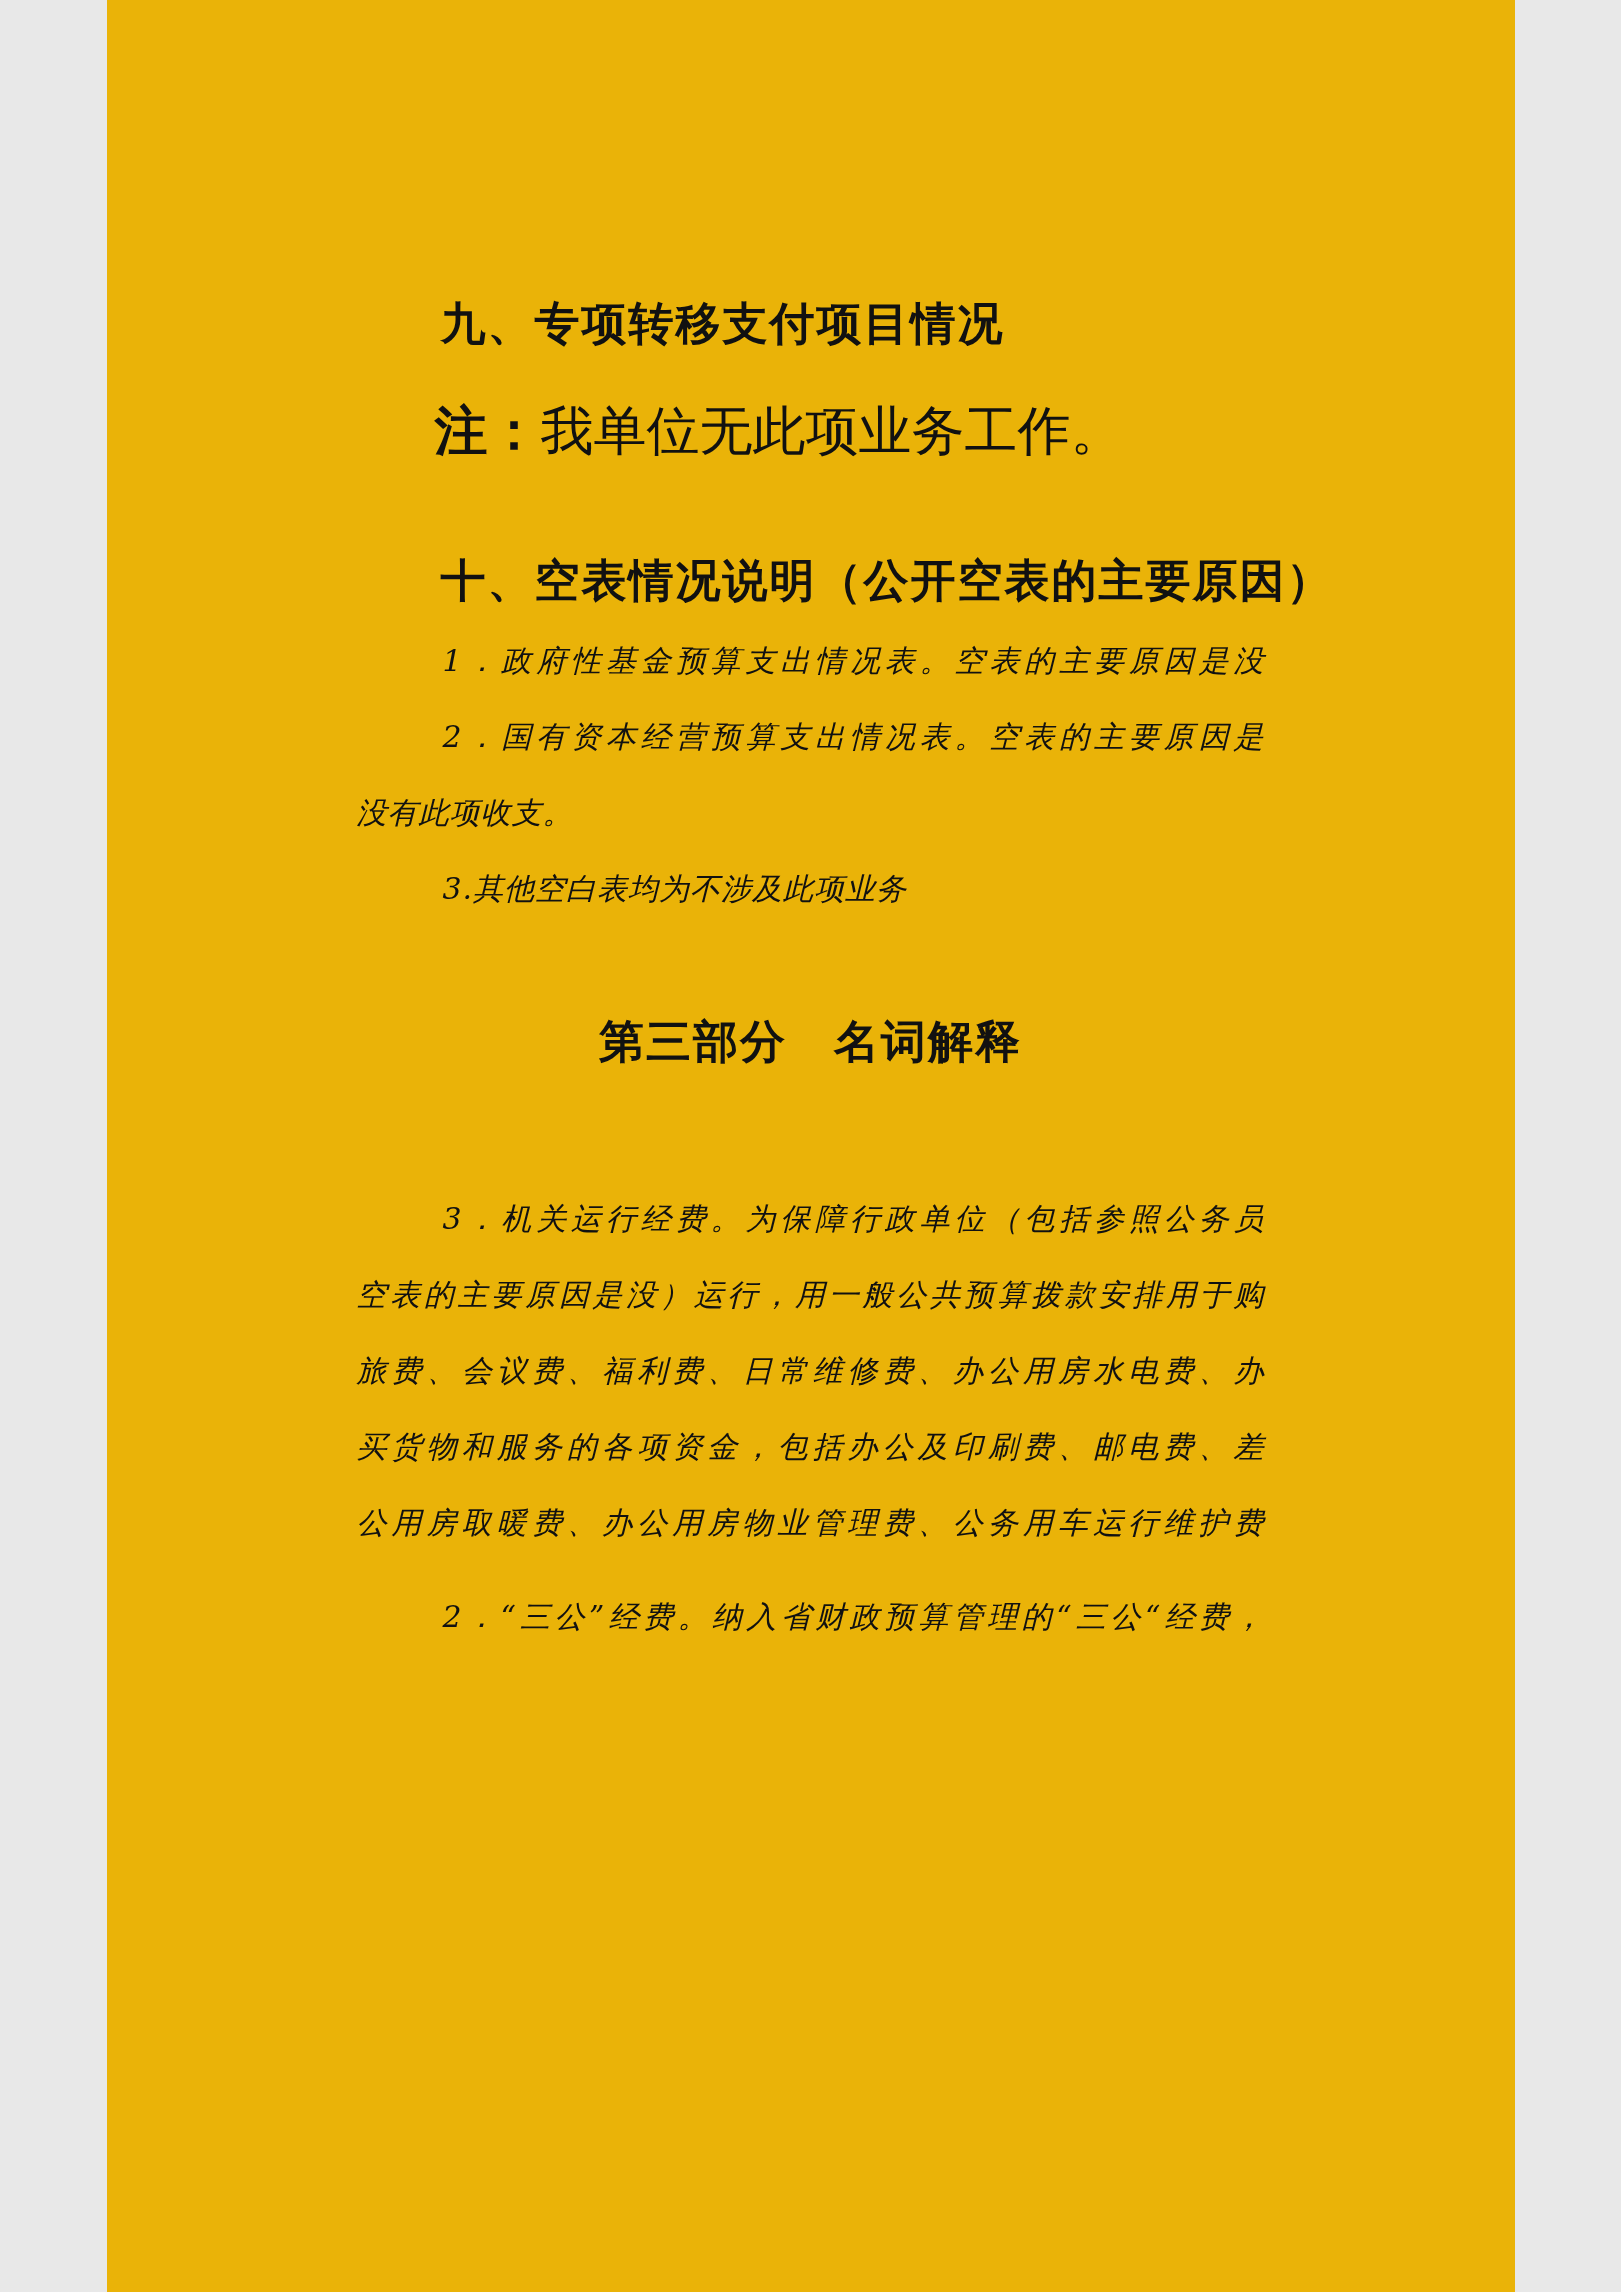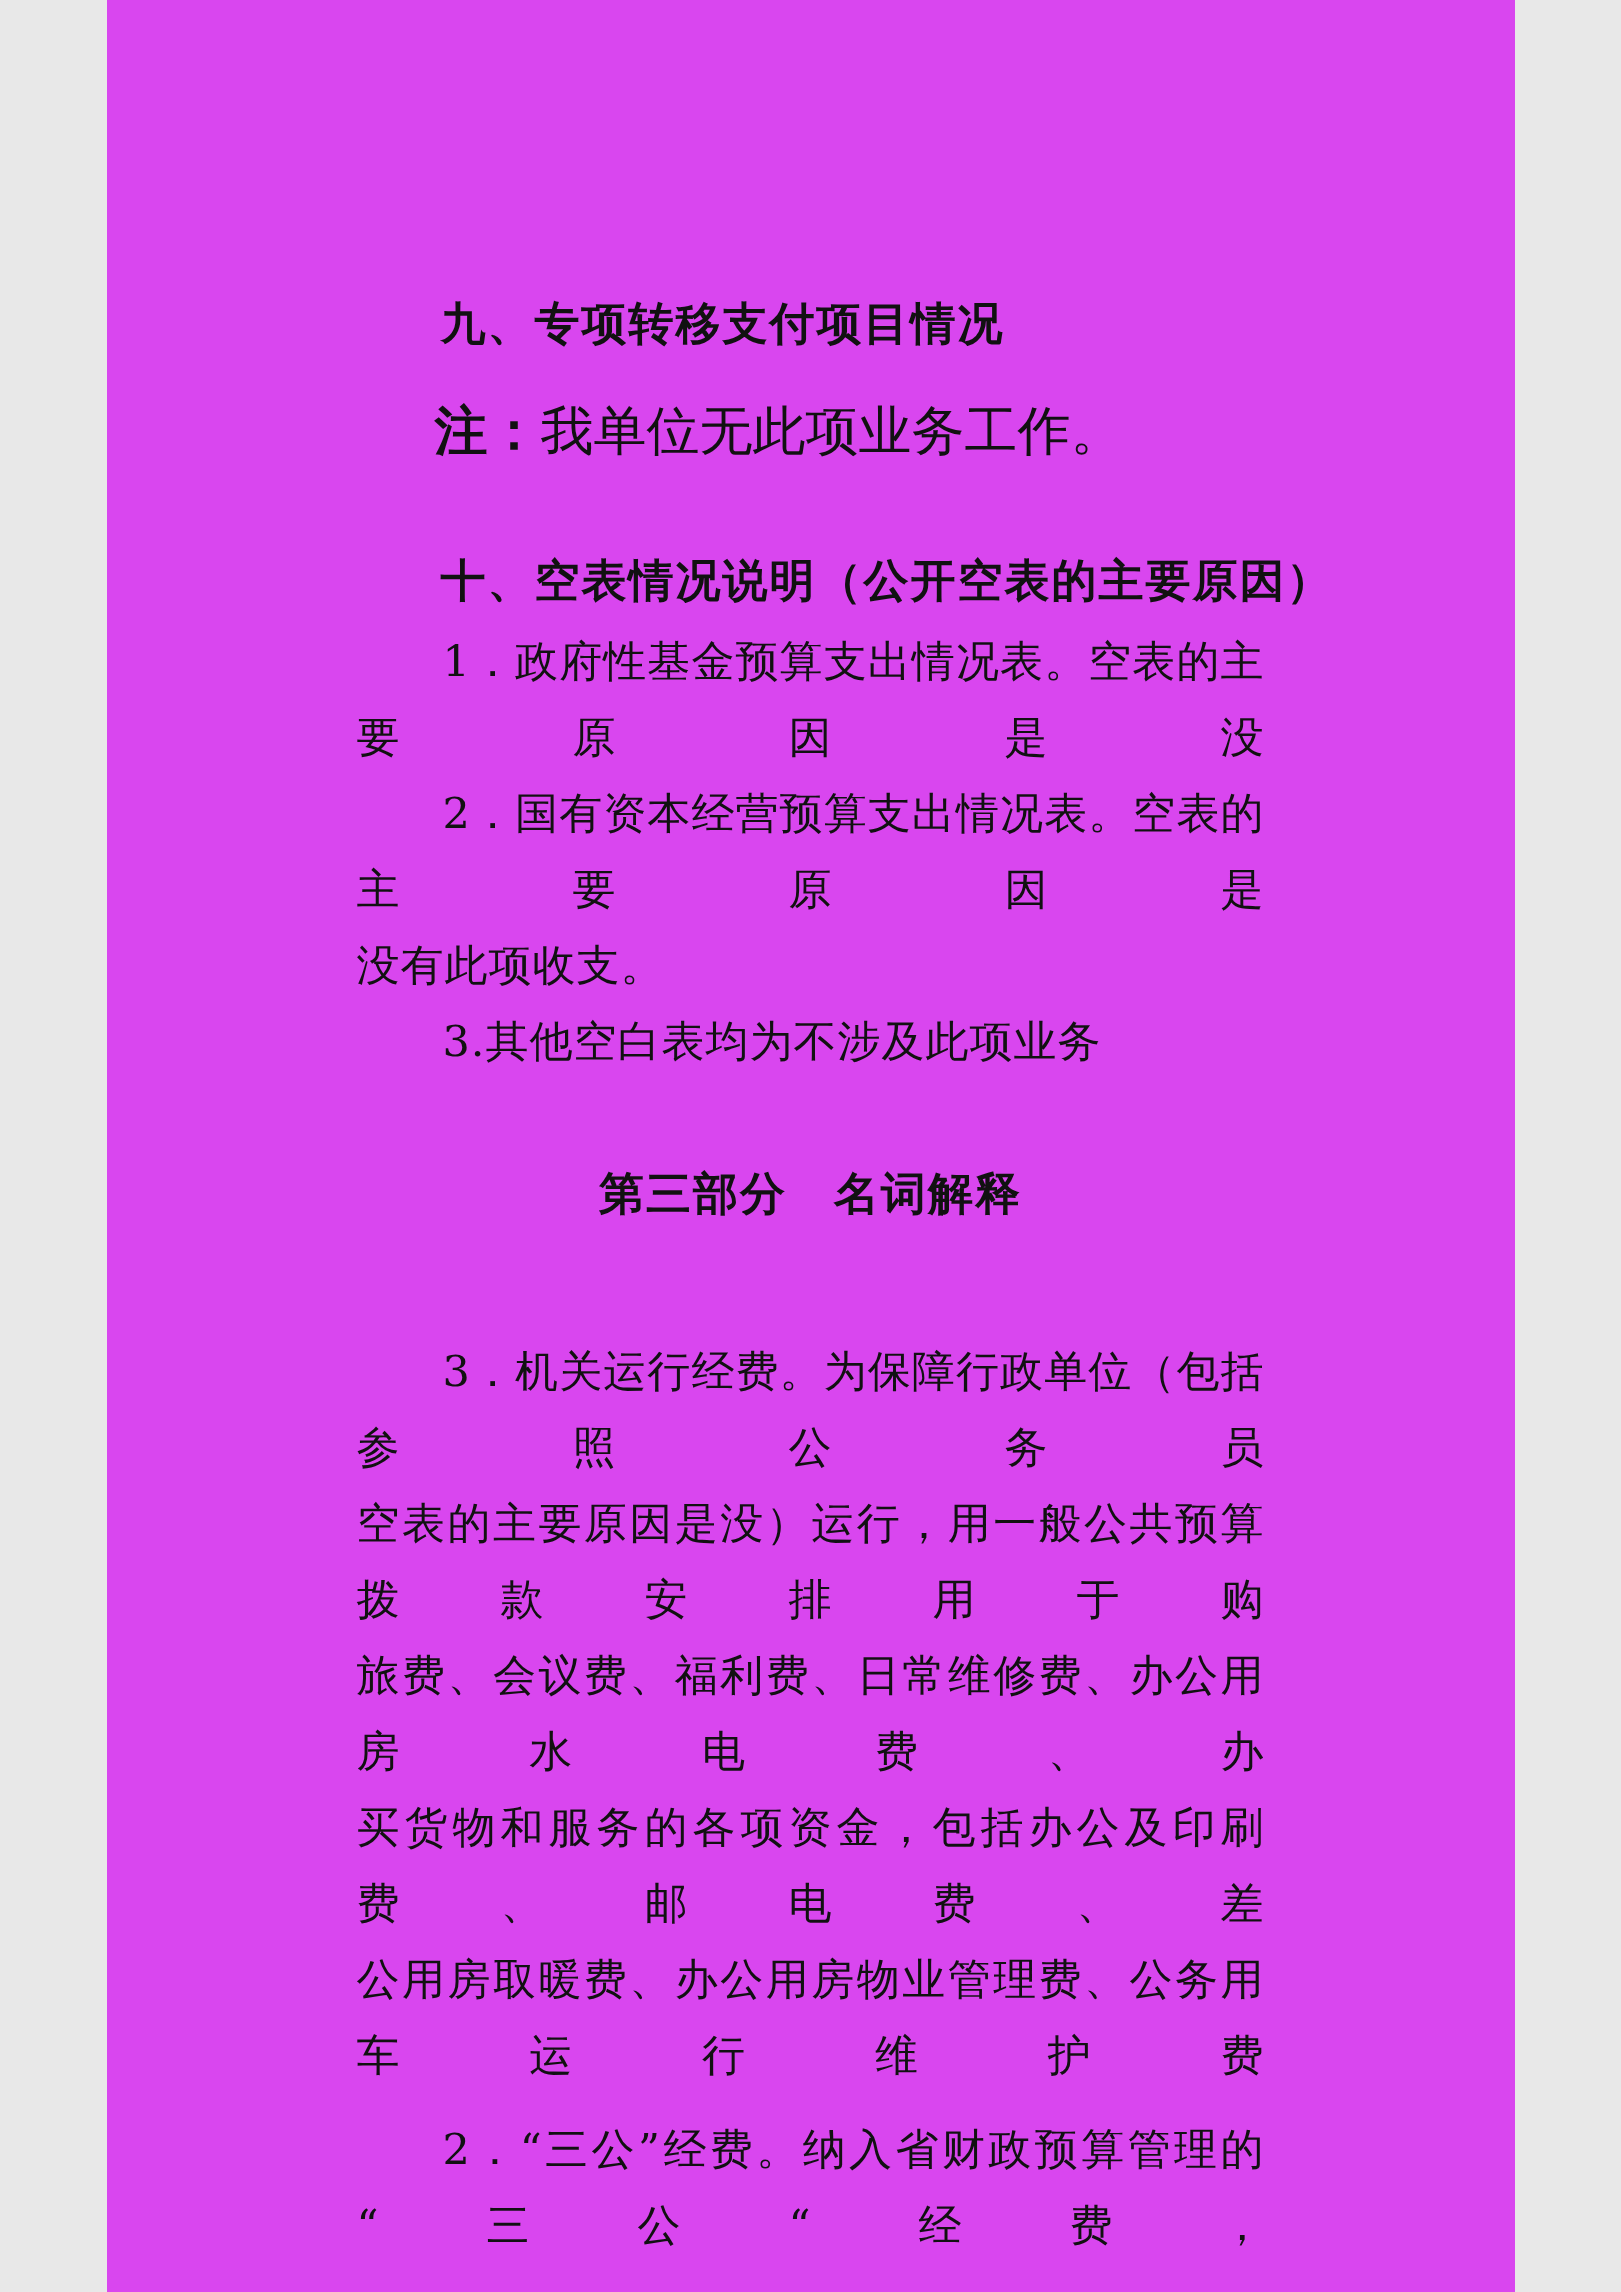--- a/index.html
+++ b/index.html
@@ -5,21 +5,21 @@
   html, body {
     margin: 0;
     padding: 0;
     background: #e8e8e8;
   }
   .page {
     position: relative;
     width: 1408px;
     height: 2293px;
     margin: 0 auto;
-    background: #d946ef;
+    background: #eab308;
     color: #111111;
     overflow: hidden;
   }
   .content {
     padding: 0 250px;
   }
   
   .heading {
     font-family: "Liberation Sans", sans-serif;
     font-weight: 700;
@@ -37,23 +37,24 @@
     font-weight: 700;
     font-size: 45px;
     line-height: 78px;
     text-align: center;
     letter-spacing: 2px;
     margin-top: 76px;
   }
   
   .body-line {
     font-family: "DejaVu Serif", "Liberation Serif", serif;
-    font-size: 43px;
+    font-size: 30px;
     line-height: 76px;
     letter-spacing: 1px;
+    font-style: italic;
   }
   .just {
     text-align: justify;
     text-align-last: justify;
   }
   .indent { text-indent: 86px; }
   .note-line {
     margin-top: 29px;
     line-height: 78px;
     padding-left: 78px;

